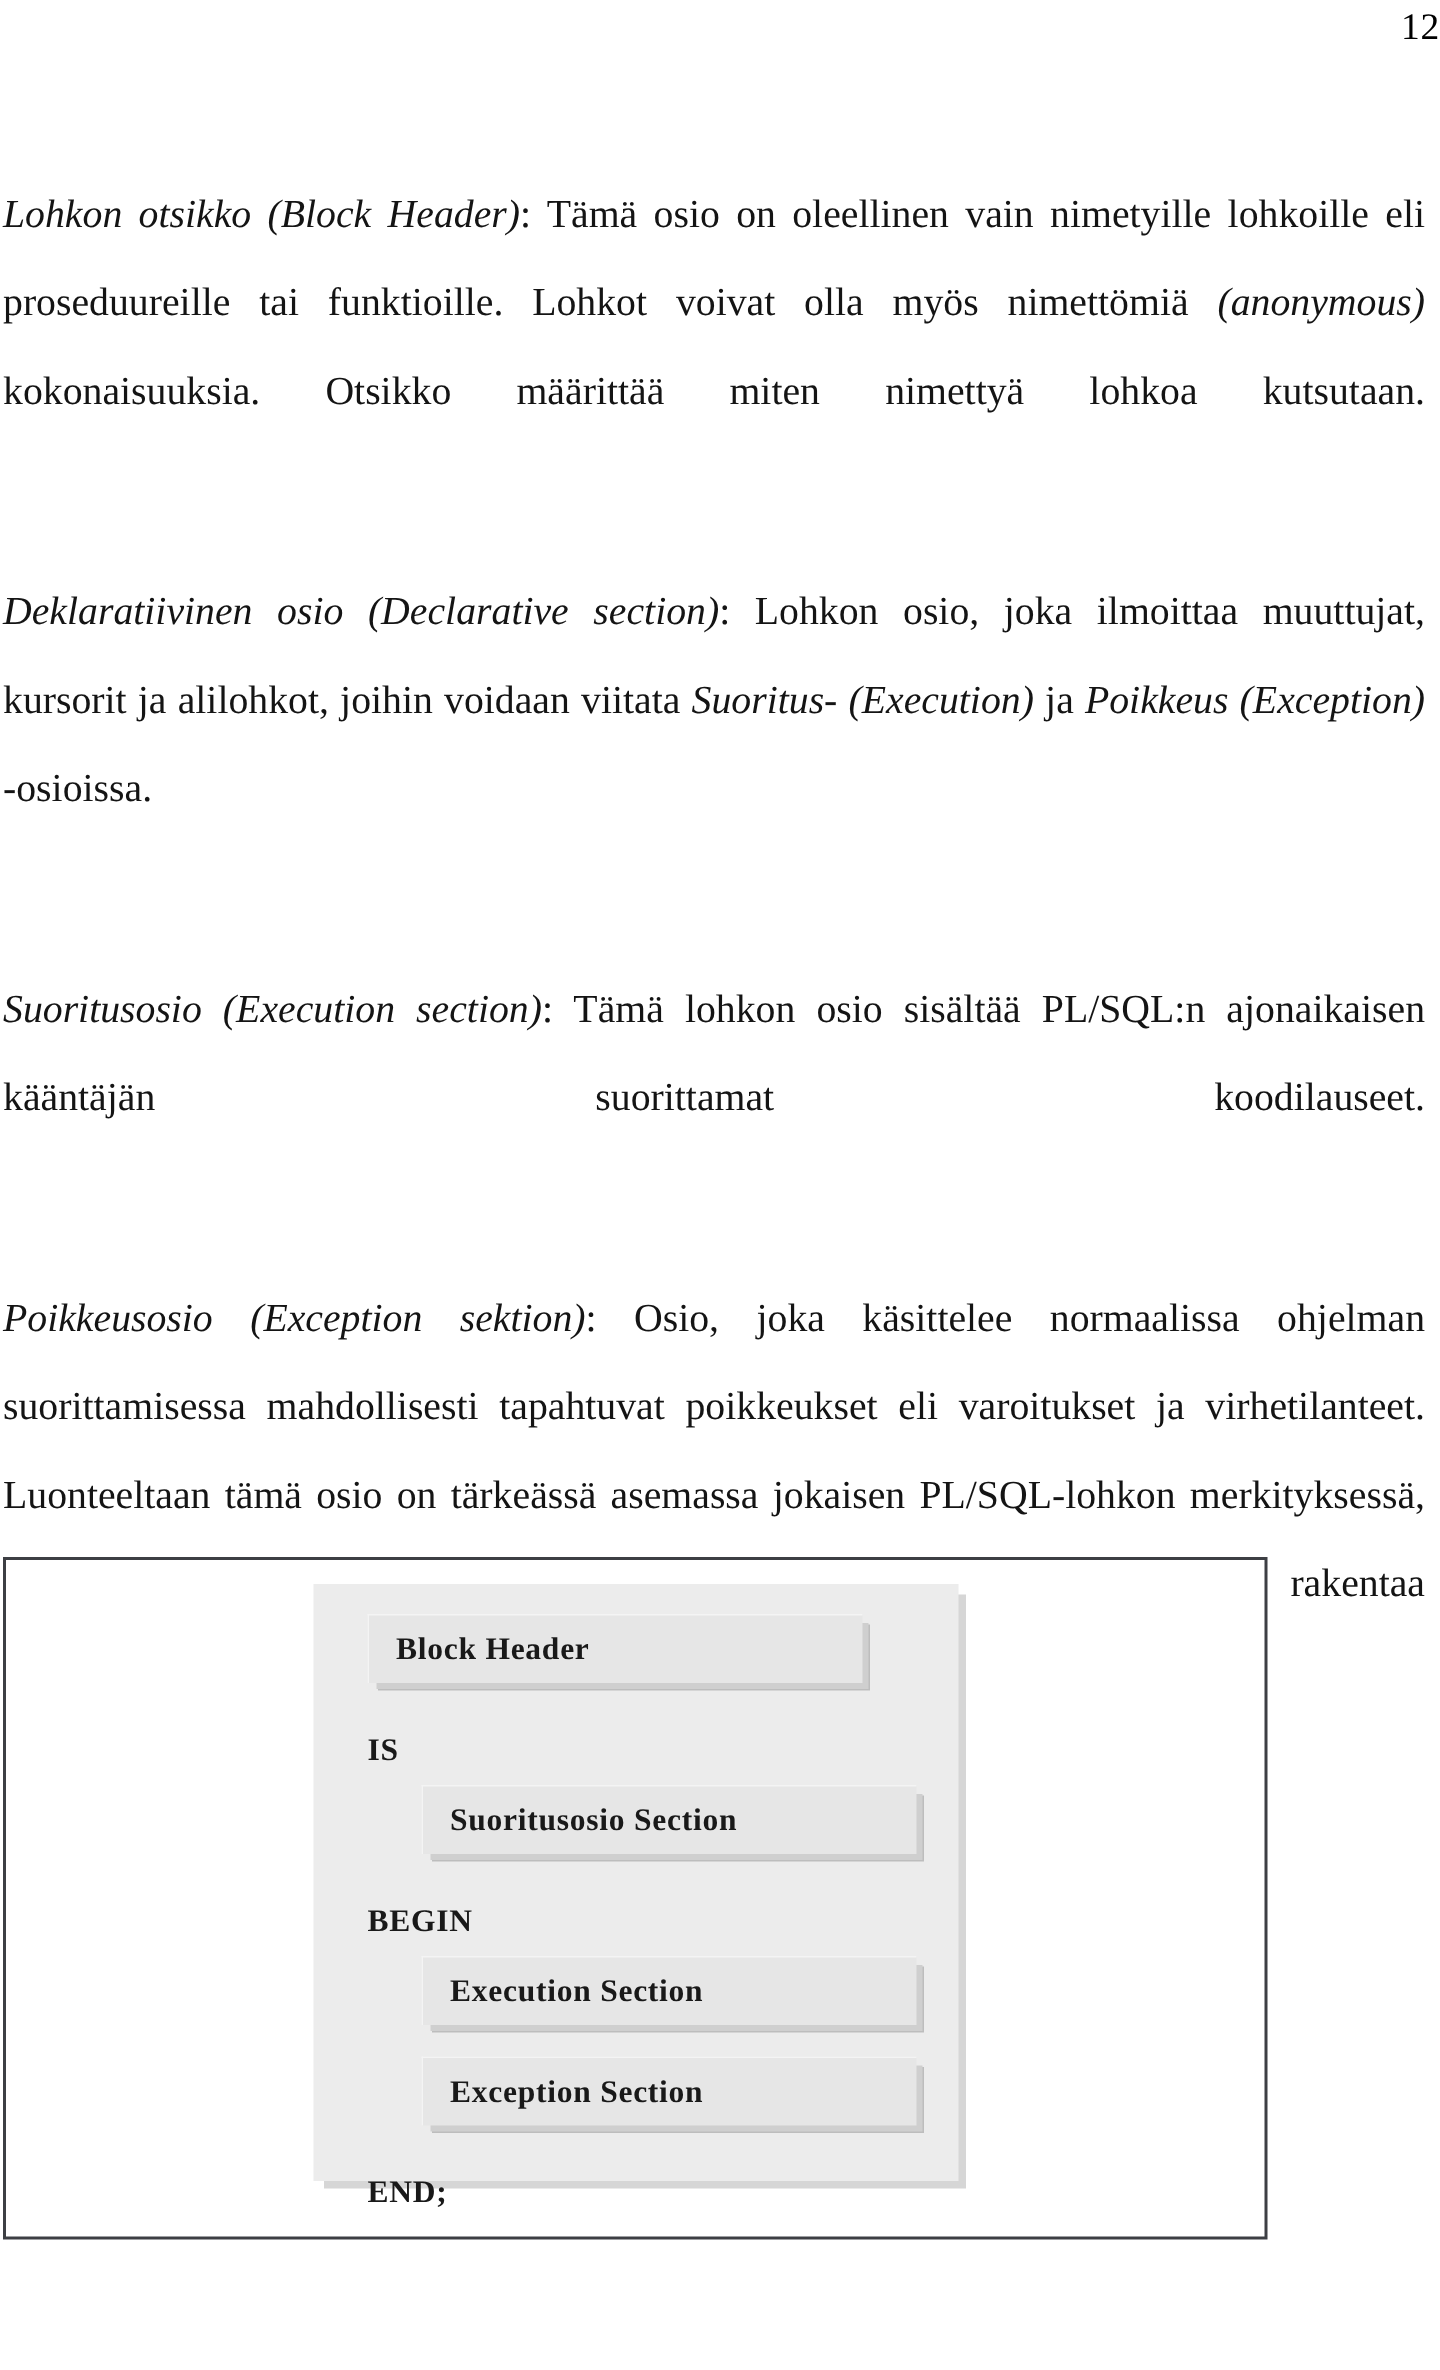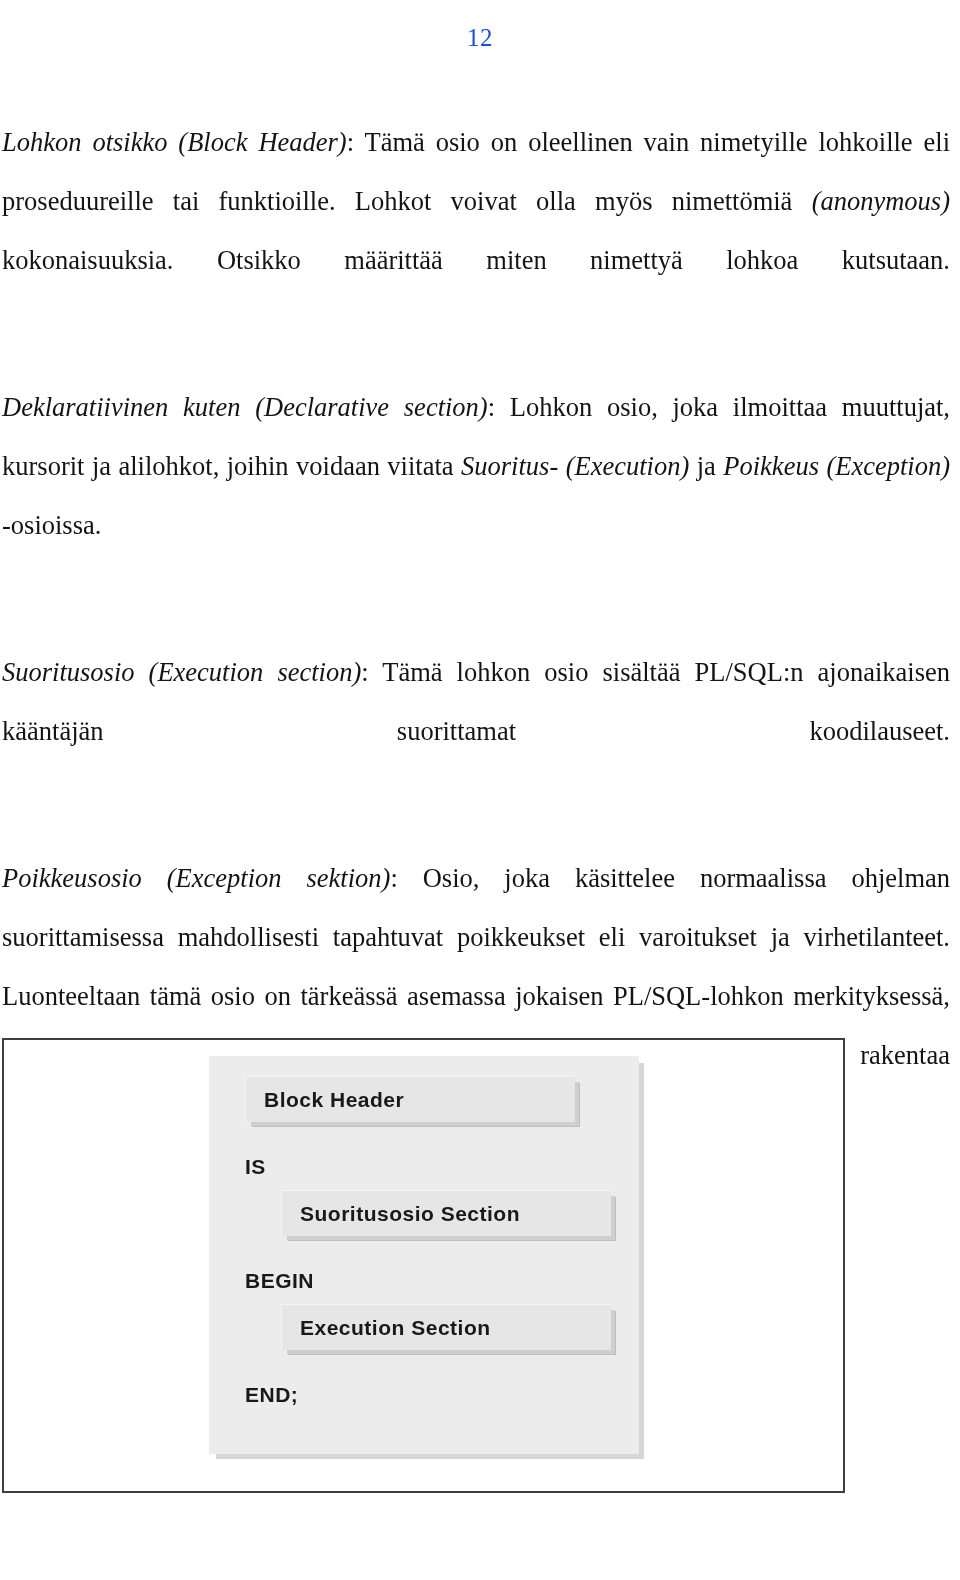--- a/index.html
+++ b/index.html
@@ -17,26 +17,25 @@
     font-family: "Liberation Serif", "DejaVu Serif", serif;
     color: #121212;
   }
 
   
   .page-number {
     position: absolute;
     top: 4px;
     left: 0;
     width: 960px;
-    text-align: center;
+    text-align: right;
     font-size: 25px;
     line-height: 30px;
     letter-spacing: 0.5px;
-    color: #1d4ed8;
-    margin-top: 19px;
+    color: #000000;
   }
 
   
   .body-col {
     position: absolute;
     left: 2px;
     top: 84px;
     width: 948px;
   }
 
@@ -79,21 +78,21 @@
     left: 205px;
     top: 16px;
     width: 430px;
     height: 398px;
     background: #ececec;
     box-shadow: 6px 6px 0 -1px #d6d6d6;
     box-sizing: border-box;
     padding: 20px 0 0 0;
   }
   .kw {
-    font-family: Liberation Sans, sans-serif;
+    font-family: Liberation Serif, serif;
     font-size: 21px;
     font-weight: bold;
     line-height: 25px;
     color: #191919;
     letter-spacing: 0.5px;
   }
   .kw-line {
     margin: 0 0 0 36px;
     height: 47px;
     display: flex;
@@ -132,37 +131,40 @@
 </style>
 </head>
 <body>
 
 <div class="page">
 
   <div class="page-number">12</div>
 
   <div class="body-col">
       <p class="para gap"><span class="it">Lohkon otsikko (Block Header)</span><span>: Tämä osio on oleellinen vain nimetyille lohkoille eli proseduureille tai funktioille. Lohkot voivat olla myös nimettömiä </span><span class="it">(anonymous)</span><span> kokonaisuuksia. Otsikko määrittää miten nimettyä lohkoa kutsutaan.</span></p>
-      <p class="para gap"><span class="it">Deklaratiivinen kuten (Declarative section)</span><span>: Lohkon osio, joka ilmoittaa muuttujat, kursorit ja alilohkot, joihin voidaan viitata </span><span class="it">Suoritus- (Execution)</span><span> ja </span><span class="it">Poikkeus (Exception)</span><span> -osioissa.</span></p>
+      <p class="para gap"><span class="it">Deklaratiivinen osio (Declarative section)</span><span>: Lohkon osio, joka ilmoittaa muuttujat, kursorit ja alilohkot, joihin voidaan viitata </span><span class="it">Suoritus- (Execution)</span><span> ja </span><span class="it">Poikkeus (Exception)</span><span> -osioissa.</span></p>
       <p class="para gap"><span class="it">Suoritusosio (Execution section)</span><span>: Tämä lohkon osio sisältää PL/SQL:n ajonaikaisen kääntäjän suorittamat koodilauseet.</span></p>
       <p class="para gap"><span class="it">Poikkeusosio (Exception sektion)</span><span>: Osio, joka käsittelee normaalissa ohjelman suorittamisessa mahdollisesti tapahtuvat poikkeukset eli varoitukset ja virhetilanteet. Luonteeltaan tämä osio on tärkeässä asemassa jokaisen PL/SQL-lohkon merkityksessä, koska poikkeuksien käsittelyä voidaan näin paremmin keskittää ja rakentaa tarpeenmukaiseksi.</span></p>
     </div>
 
   <div class="figure-box">
     <div class="diagram">
         <div class="chip kw chip-header">
           <span>Block Header</span>
         </div>
         <div class="kw kw-line">IS</div>
         <div class="chip kw chip-indent">
           <span>Suoritusosio Section</span>
         </div>
         <div class="kw kw-line">BEGIN</div>
         <div class="chip kw chip-indent">
           <span>Execution Section</span>
         </div>
+        <div class="chip kw chip-indent">
+          <span>Exception Section</span>
+        </div>
         <div class="kw kw-line">END;</div>
       </div>
   </div>
 
   <div class="caption">KUVIO 1. PL/SQL-lohko</div>
 
 </div>
 
 </body></html>

